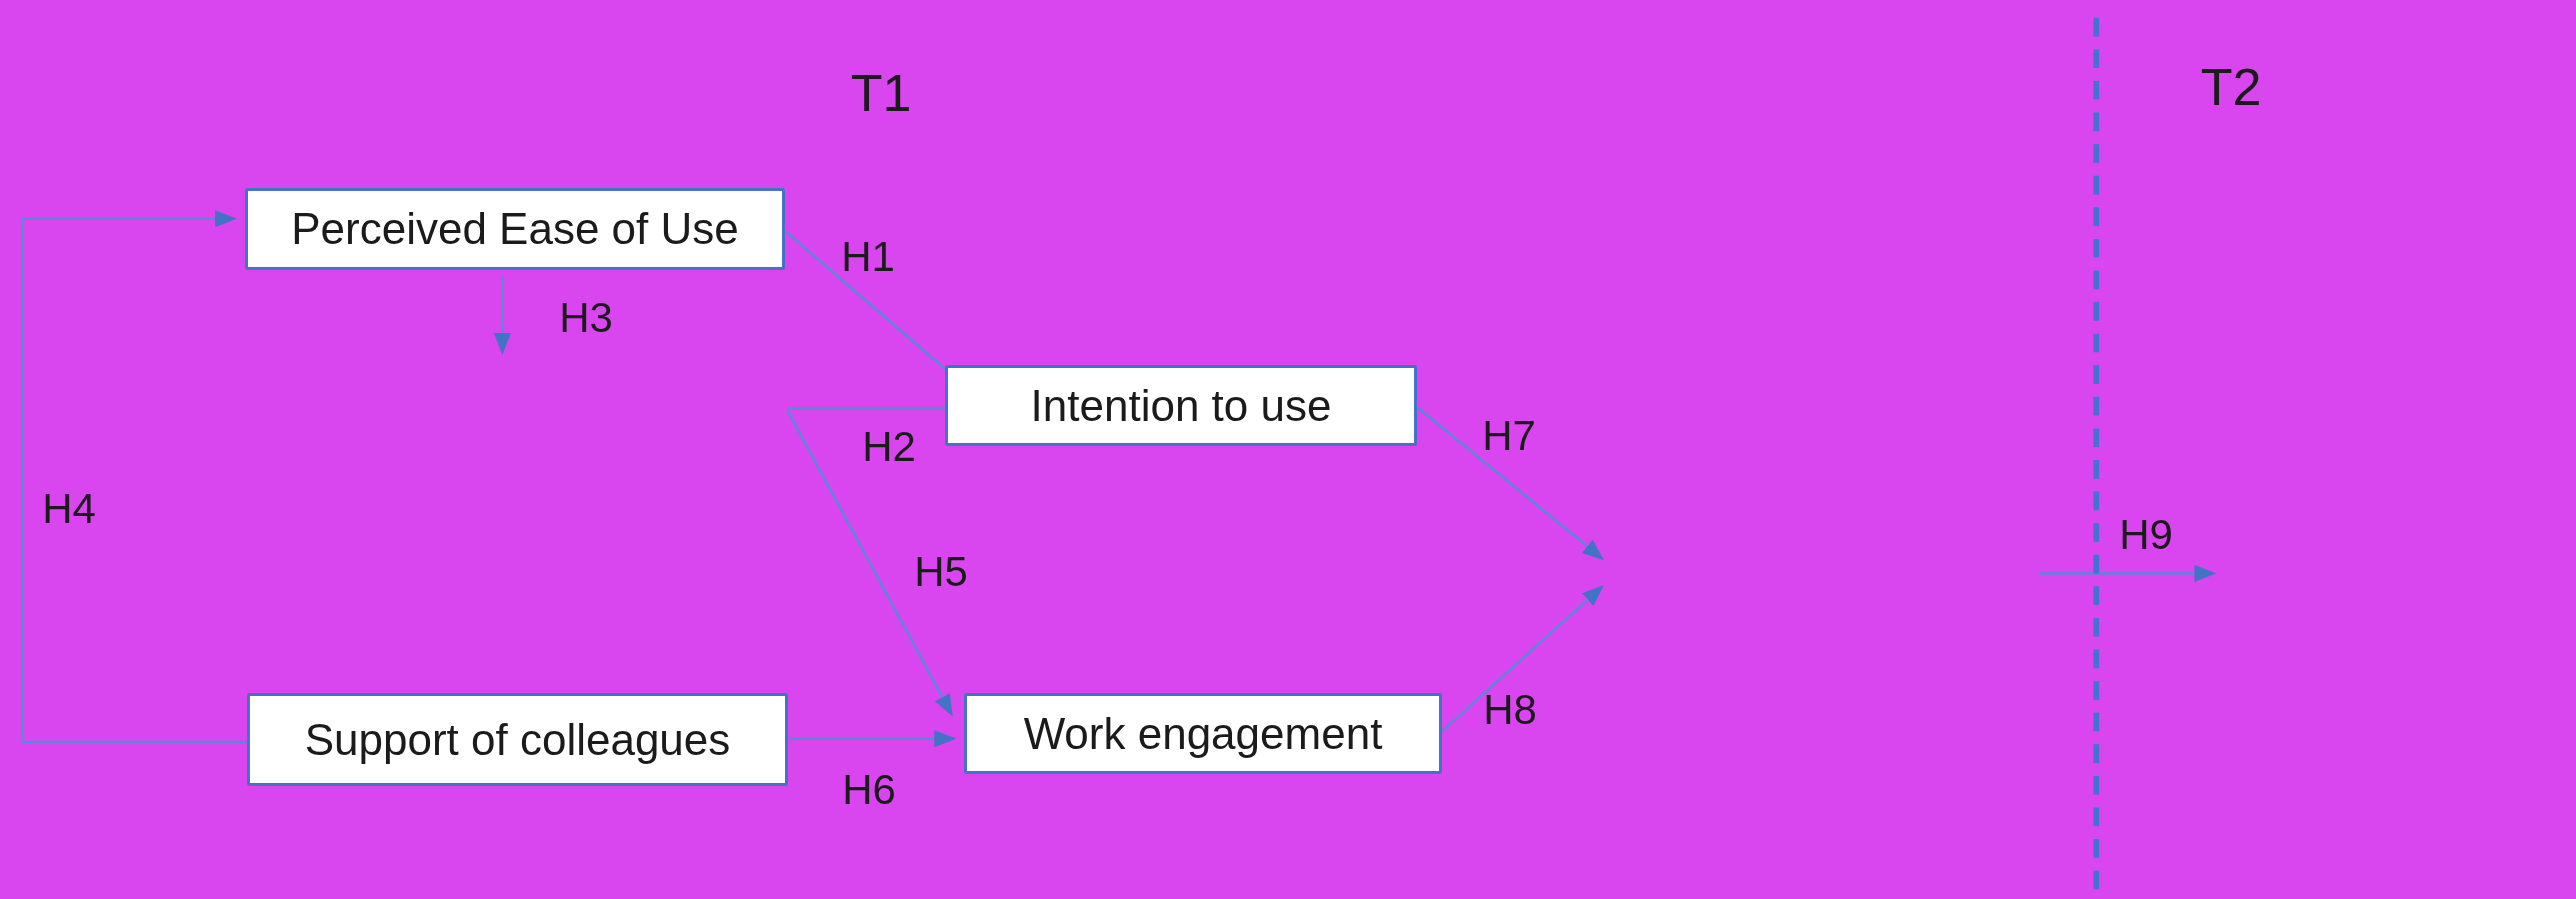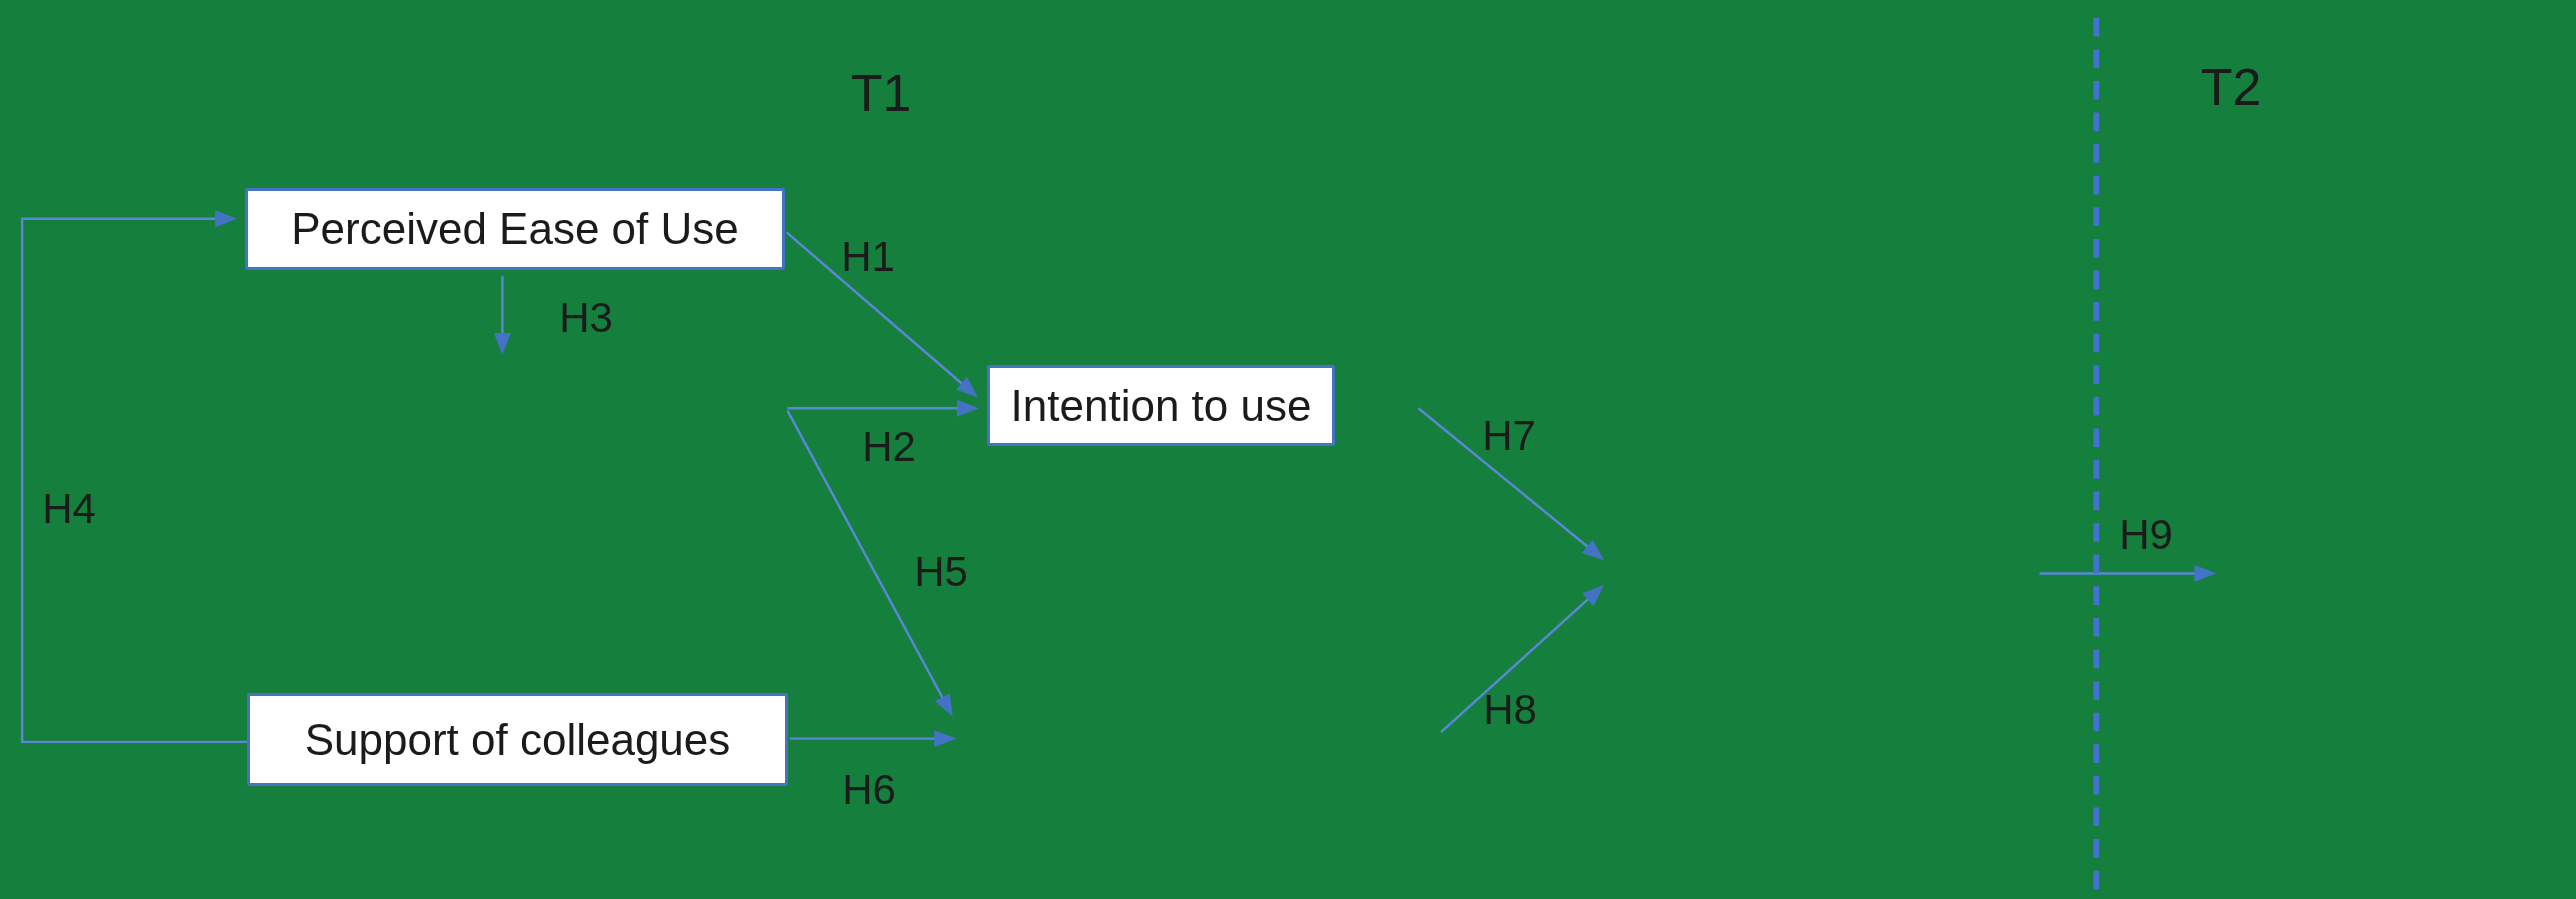--- a/index.html
+++ b/index.html
@@ -1,19 +1,19 @@
 <!DOCTYPE html>
 <html style="--shape: #4472c4; --line: #5b87d8; --dash: #4372cf; --text: #1b1b1b;font-size:13px"><head>
 <meta charset="utf-8">
 <style>
   html,body{margin:0;padding:0;background:#ffffff;}
   #canvas{
     position:relative;
     width:2576px;height:899px;
-    background:#15803d;
+    background:#d946ef;
     font-family:"Liberation Sans", sans-serif;
     overflow:hidden;
   }
   #wires{position:absolute;left:0;top:0;width:2576px;height:899px;}
   .node{
     position:absolute;
     box-sizing:border-box;
     border:3.2px solid var(--shape,#4472c4);
     border-radius:2.4px;
     background:#ffffff;
@@ -70,22 +70,23 @@
 
     <path class="wire" d="M 2518 708 L 2732 708" marker-end="url(#arrowhead)"></path>
 
     <path class="divider" d="M 2588 22 L 2588 1106"></path>
   </svg>
 
   <div class="tlabel" style="left:881px;top:93px">T1</div>
   <div class="tlabel" style="left:2231px;top:87px">T2</div>
 
   <div class="node" style="left:245px;top:188px;width:540px;height:82px">Perceived Ease of Use</div>
-  <div class="node" style="left:987px;top:365px;width:348px;height:81px">Intention to use</div>
+  <div class="node" style="left:945px;top:365px;width:472px;height:81px">Intention to use</div>
   <div class="node" style="left:247px;top:693px;width:541px;height:93px">Support of colleagues</div>
+  <div class="node" style="left:964px;top:693px;width:478px;height:81px">Work engagement</div>
 
   <div class="hlabel" style="left:868px;top:257px">H1</div>
   <div class="hlabel" style="left:889px;top:447px">H2</div>
   <div class="hlabel" style="left:586px;top:318px">H3</div>
   <div class="hlabel" style="left:69px;top:509px">H4</div>
   <div class="hlabel" style="left:941px;top:572px">H5</div>
   <div class="hlabel" style="left:869px;top:790px">H6</div>
   <div class="hlabel" style="left:1509px;top:436px">H7</div>
   <div class="hlabel" style="left:1510px;top:710px">H8</div>
   <div class="hlabel" style="left:2146px;top:535px">H9</div>

